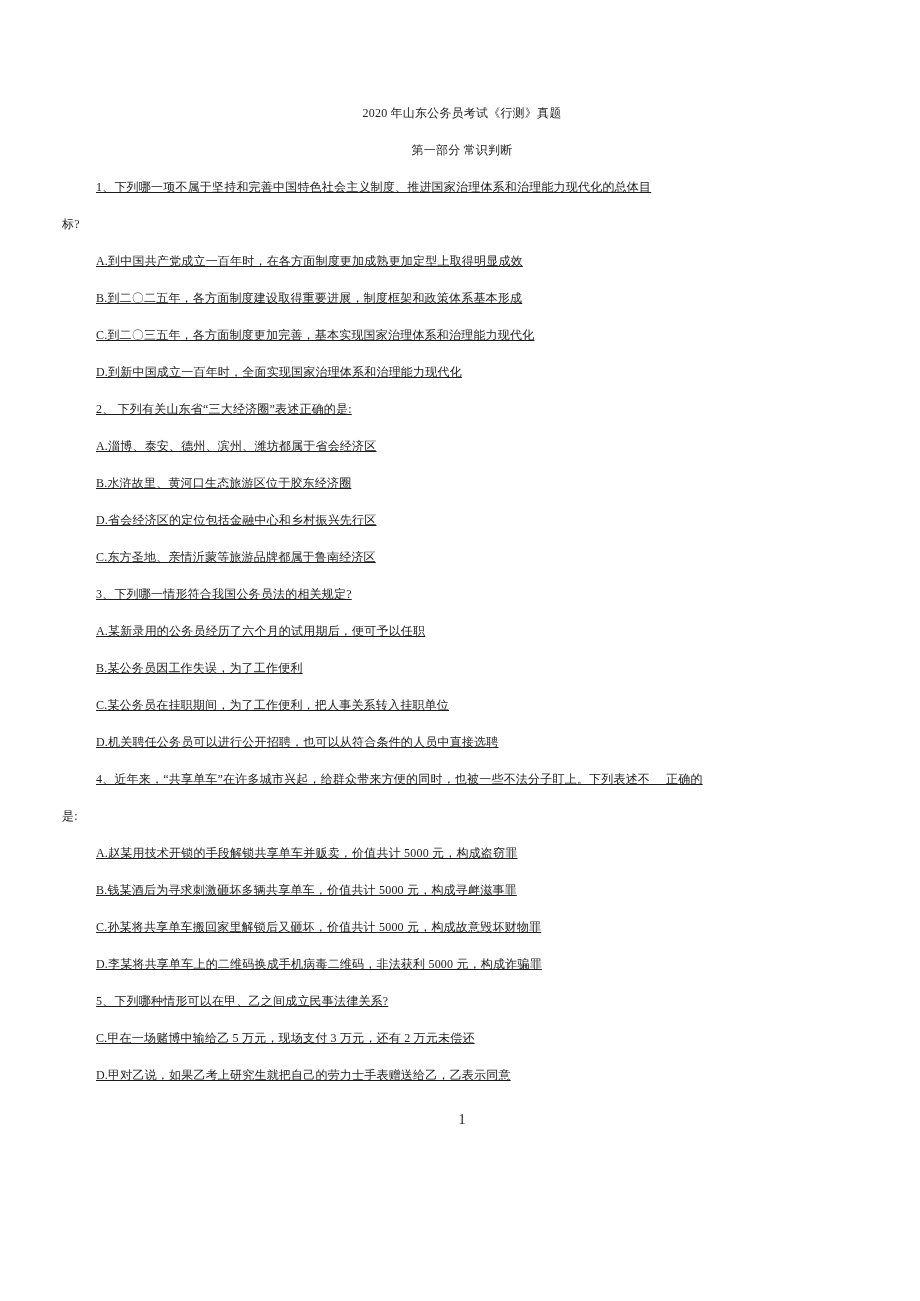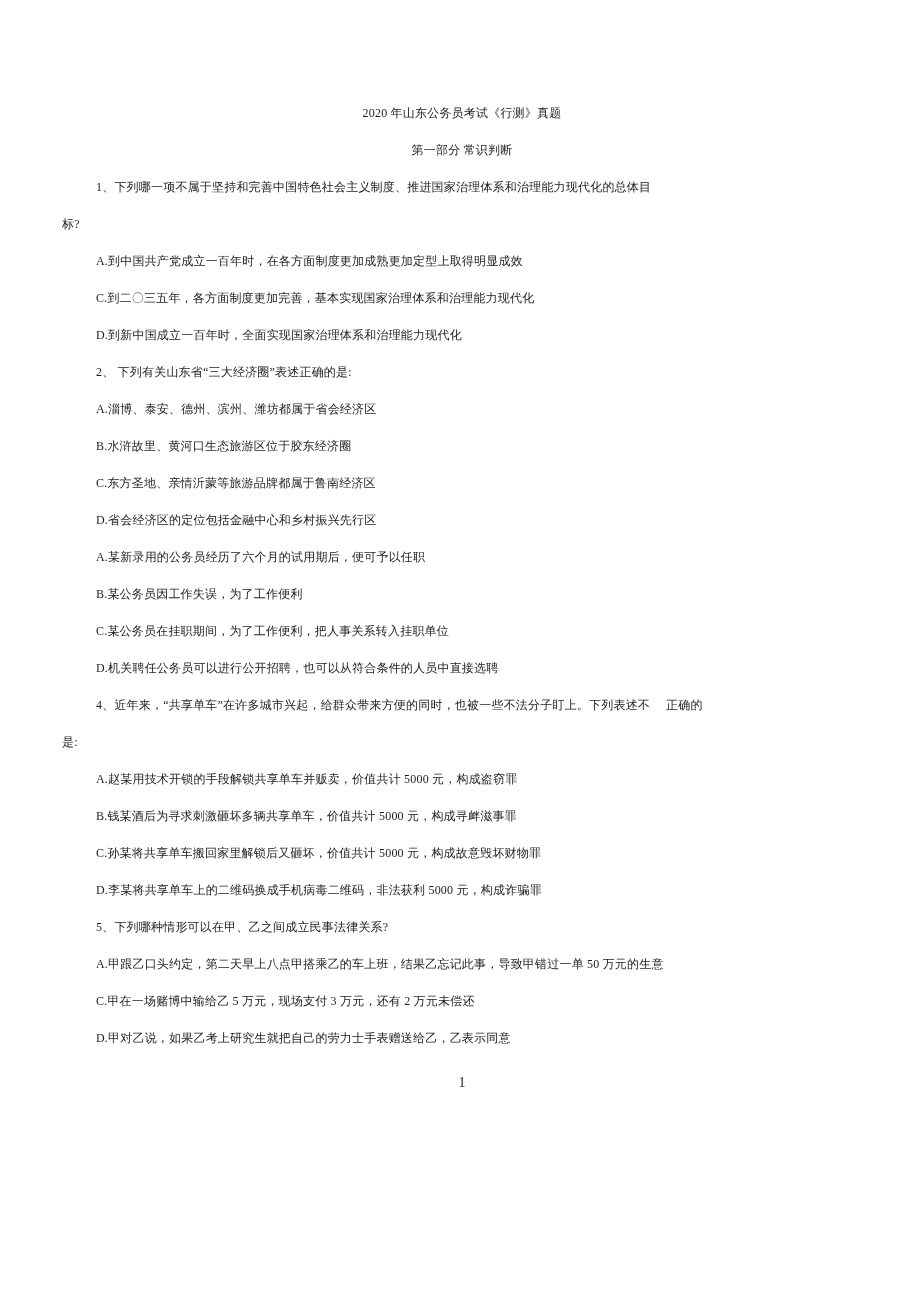--- a/index.html
+++ b/index.html
@@ -22,71 +22,73 @@
     line-height: 37px;
     white-space: pre;
     letter-spacing: 0.2px;
   }
   .center {
     text-align: center;
     white-space: normal;
   }
   .indent {
     padding-left: 34px;
+    text-decoration: underline;
   }
   .page-number {
     margin-top: 16px;
     text-align: center;
     font-size: 14px;
     line-height: 20px;
   }
 </style>
 </head>
 <body>
 
 <div class="doc">
 
   <div class="line center">2020 年山东公务员考试《行测》真题</div>
   <div class="line center">第一部分 常识判断</div>
 
   <section>
     <div class="line indent">1、下列哪一项不属于坚持和完善中国特色社会主义制度、推进国家治理体系和治理能力现代化的总体目</div>
     <div class="line">标?</div>
     <div class="line indent">A.到中国共产党成立一百年时，在各方面制度更加成熟更加定型上取得明显成效</div>
+    <div class="line indent">B.到二〇二五年，各方面制度建设取得重要进展，制度框架和政策体系基本形成</div>
     <div class="line indent">C.到二〇三五年，各方面制度更加完善，基本实现国家治理体系和治理能力现代化</div>
     <div class="line indent">D.到新中国成立一百年时，全面实现国家治理体系和治理能力现代化</div>
   </section>
 
   <section>
     <div class="line indent">2、 下列有关山东省“三大经济圈”表述正确的是:</div>
     <div class="line indent">A.淄博、泰安、德州、滨州、潍坊都属于省会经济区</div>
     <div class="line indent">B.水浒故里、黄河口生态旅游区位于胶东经济圈</div>
+    <div class="line indent">D.省会经济区的定位包括金融中心和乡村振兴先行区</div>
     <div class="line indent">C.东方圣地、亲情沂蒙等旅游品牌都属于鲁南经济区</div>
-    <div class="line indent">D.省会经济区的定位包括金融中心和乡村振兴先行区</div>
   </section>
 
   <section>
+    <div class="line indent">3、下列哪一情形符合我国公务员法的相关规定?</div>
     <div class="line indent">A.某新录用的公务员经历了六个月的试用期后，便可予以任职</div>
     <div class="line indent">B.某公务员因工作失误，为了工作便利</div>
     <div class="line indent">C.某公务员在挂职期间，为了工作便利，把人事关系转入挂职单位</div>
     <div class="line indent">D.机关聘任公务员可以进行公开招聘，也可以从符合条件的人员中直接选聘</div>
   </section>
 
   <section>
     <div class="line indent">4、近年来，“共享单车”在许多城市兴起，给群众带来方便的同时，也被一些不法分子盯上。下列表述不     正确的</div>
     <div class="line">是:</div>
     <div class="line indent">A.赵某用技术开锁的手段解锁共享单车并贩卖，价值共计 5000 元，构成盗窃罪</div>
     <div class="line indent">B.钱某酒后为寻求刺激砸坏多辆共享单车，价值共计 5000 元，构成寻衅滋事罪</div>
     <div class="line indent">C.孙某将共享单车搬回家里解锁后又砸坏，价值共计 5000 元，构成故意毁坏财物罪</div>
     <div class="line indent">D.李某将共享单车上的二维码换成手机病毒二维码，非法获利 5000 元，构成诈骗罪</div>
   </section>
 
   <section>
     <div class="line indent">5、下列哪种情形可以在甲、乙之间成立民事法律关系?</div>
-    <div class="line indent">A.甲跟乙口头约定，第二天早上八点甲搭乘乙的车上班，结果乙忘记此事，导致甲错过一单 50 万元的生意</div>
     <div class="line indent">C.甲在一场赌博中输给乙 5 万元，现场支付 3 万元，还有 2 万元未偿还</div>
     <div class="line indent">D.甲对乙说，如果乙考上研究生就把自己的劳力士手表赠送给乙，乙表示同意</div>
   </section>
 
 
   <div class="page-number">1</div>
 
 </div>
 
 </body></html>

